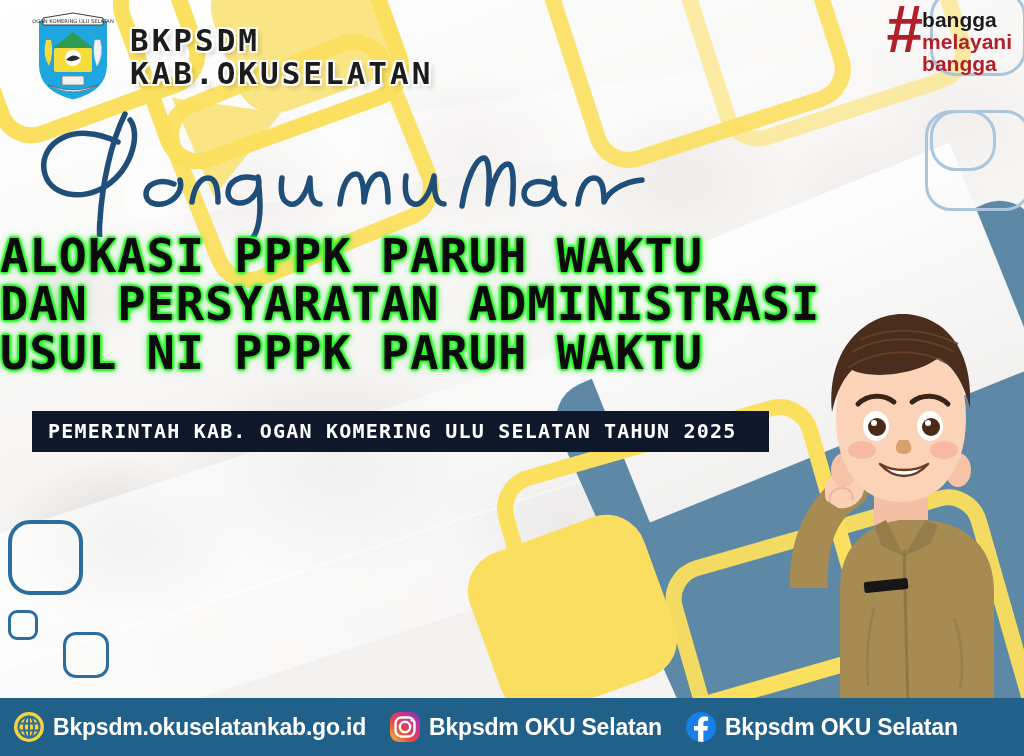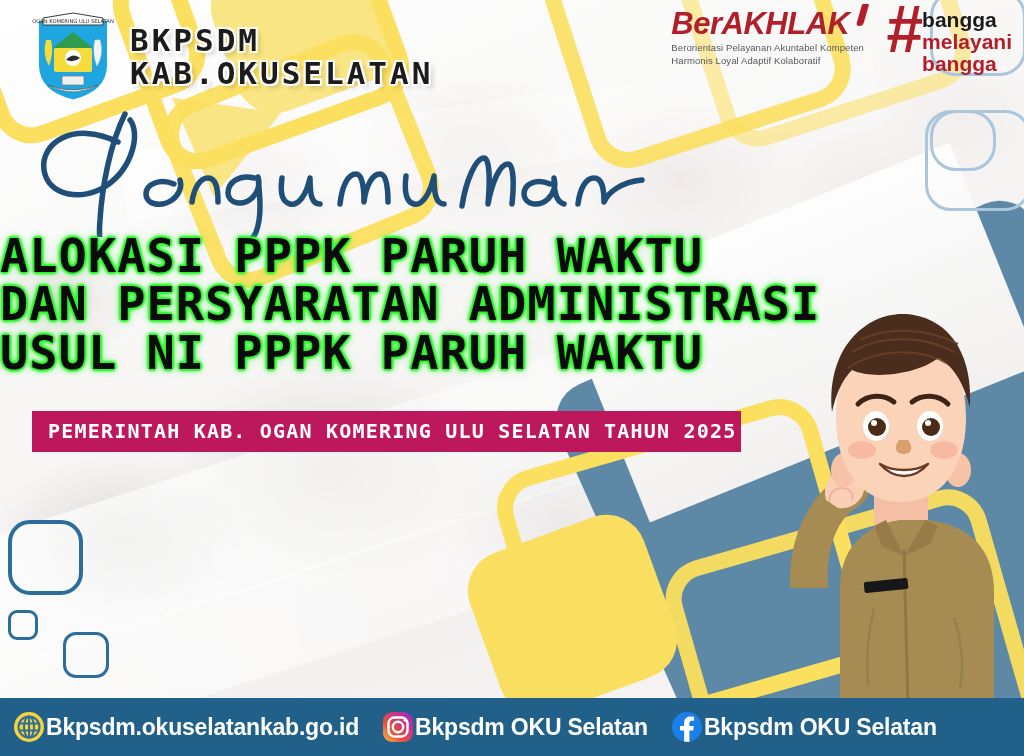--- a/index.html
+++ b/index.html
@@ -184,42 +184,42 @@
     text-shadow:
        0 0 2px #2cf52c, 0 0 4px #2cf52c,
        2px 0 2px #2cf52c, -2px 0 2px #2cf52c,
        0 2px 2px #2cf52c, 0 -2px 2px #2cf52c,
        0 0 9px rgba(44,245,44,.9);
   }
 
   
   .banner{
     position:absolute;left:32px;top:411px;
-    background:#be185d;
-    padding:8px 4px 9px 16px;
+    background:#0f172a;
+    padding:8px 32px 9px 16px;
   }
   .banner span{
     font-family:"DejaVu Sans Mono", monospace;
     font-weight:bold;
     font-size:20px;
     letter-spacing:1.2px;
     color:#ffffff;
   }
 
   
   .character{position:absolute;right:-4px;top:288px;width:250px;height:420px;}
 
   
   .footer{
     position:absolute;left:0;bottom:0;width:1024px;height:58px;
     background:#216089;
     display:flex;align-items:center;
     padding-left:12px;gap:0;
   }
-  .fitem{display:flex;align-items:center;margin-right:22px;}
+  .fitem{display:flex;align-items:center;gap:7px;margin-right:22px;}
   .fitem .ftext{
     font-family:"Liberation Sans", sans-serif;
     font-weight:bold;font-size:23px;color:#ffffff;letter-spacing:-.2px;
   }
   .ficon{width:34px;height:34px;flex:none;}
 </style>
 </head>
 <body>
 
 <div class="poster">
@@ -263,25 +263,20 @@
       <path d="M36 52 q7 -8 14 -2 q-6 5 -14 2z" fill="#2b2b2b"></path>
       <path d="M16 32 q-4 14 3 26 q5 -13 2 -26z" fill="#f6dc3a"></path>
       <path d="M70 32 q4 14 -3 26 q-5 -13 -2 -26z" fill="#f4f4f4" stroke="#d8d8d8" stroke-width=".6"></path>
       <rect x="32" y="68" width="22" height="9" rx="1.5" fill="#f0f0f0" stroke="#7a7a7a" stroke-width=".7"></rect>
       <path d="M18 77 q25 10 50 0 q-25 14 -50 0z" fill="#ffffff" stroke="#5a5a5a" stroke-width=".7"></path>
     </svg>
     <div class="org-name">BKPSDM
 KAB.OKUSELATAN</div>
   </div>
 
-  <div class="berakhlak">
-    <div class="mainword">BerAKHLAK</div>
-    <div class="tagline">Berorientasi Pelayanan Akuntabel Kompeten
-Harmonis Loyal Adaptif Kolaboratif</div>
-  </div>
 
   <div class="bangga">
     <div class="hash">#</div>
     <div class="bangga-lines">
       <div class="bl-a">bangga</div>
       <div class="bl-b">melayani</div>
       <div class="bl-c">bangga</div>
     </div>
   </div>
 

